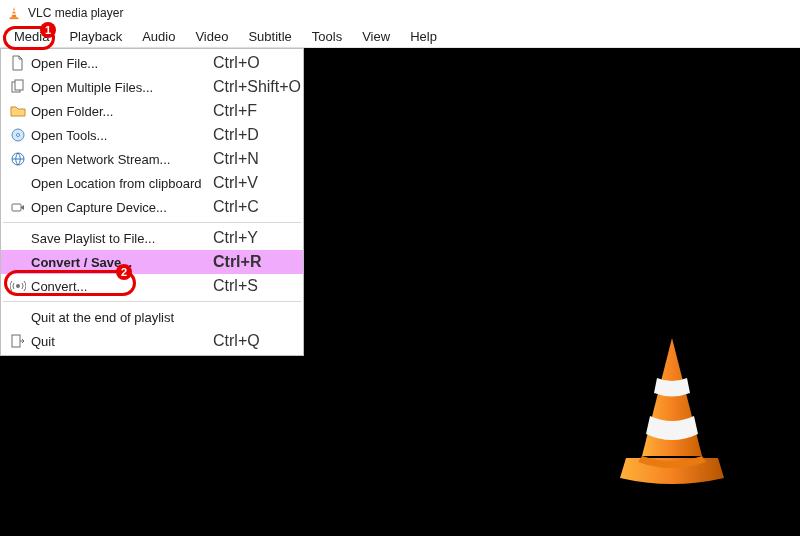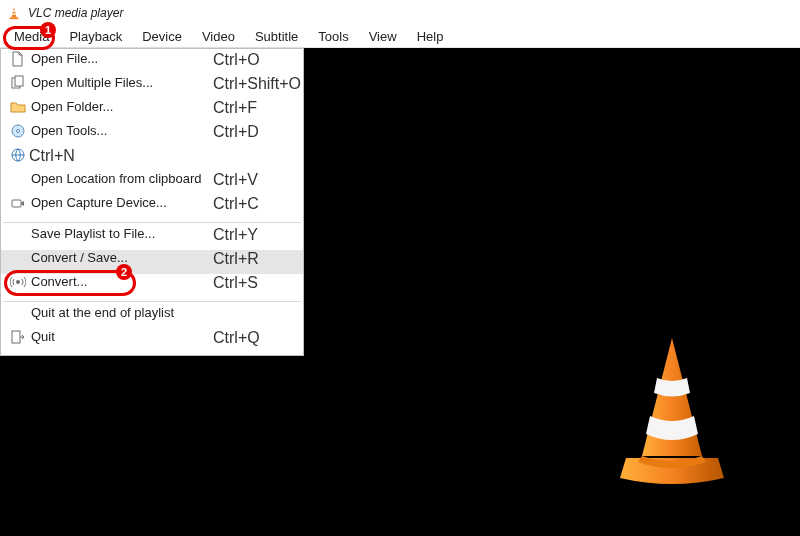--- a/index.html
+++ b/index.html
@@ -1,43 +1,43 @@
 <!DOCTYPE html>
 <html><head>
 <meta charset="utf-8">
 <style>
   * { box-sizing: border-box; margin: 0; padding: 0; font-family: "Segoe UI", Tahoma, sans-serif; }
   html, body { width: 800px; height: 536px; overflow: hidden; background: #000; }
   .window { width: 800px; height: 536px; background: #000; position: relative; }
-  .titlebar { height: 26px; background: #fff; display: flex; align-items: center; padding: 0 6px; font-size: 12px; color: #222; font-style: italic; }
+  .titlebar { height: 26px; background: #fff; display: flex; align-items: center; padding: 0 6px; font-size: 12px; color: #222; }
   .titlebar .app-icon { width: 16px; height: 16px; margin-right: 6px; display:flex; align-items:center; justify-content:center; }
   .menubar { height: 22px; background: #fff; display: flex; align-items: center; padding: 0 4px; border-bottom: 1px solid #e5e5e5; }
   .menubar .menu-item { font-size: 13px; color: #222; padding: 2px 10px; cursor: default; position: relative; }
   .menubar .menu-item.open { background: #fff; }
   .content { position: absolute; top: 48px; left: 0; right: 0; bottom: 0; background: #000; }
   .dropdown {
     position: absolute;
     top: 48px; left: 0;
     width: 304px;
     background: #fff;
     border: 1px solid #bfbfbf;
     box-shadow: 2px 2px 4px rgba(0,0,0,0.25);
     padding: 2px 0;
     z-index: 20;
   }
   .dropdown .row {
-    display: flex; align-items: flex-start;
+    display: flex; align-items: center;
     height: 24px;
     font-size: 13px;
     color: #222;
     padding: 0 8px 0 6px;
     cursor: default;
     position: relative;
   }
-  .dropdown .row.highlight { background: #e5e5e5; }
+  .dropdown .row.highlight { background: #f0abfc; font-weight: bold; }
   .dropdown .row .icon-slot { width: 22px; display:flex; align-items:center; justify-content:center; }
   .dropdown .row .label { flex: 1; padding-left: 2px; white-space: nowrap; }
   .dropdown .row .shortcut { width: 82px; text-align: left; color: #333; font-size: 16px; }
   .dropdown .row .submenu-arrow { position:absolute; right:8px; font-size:10px; color:#222; }
   .dropdown .sep { height: 1px; background: #d8d8d8; margin: 3px 2px; }
   .cone-big { position: absolute; right: 68px; bottom: 44px; }
   
   .annot-circle {
     position: absolute;
     border: 3px solid #e60000;
@@ -71,21 +71,21 @@
         <rect x="11" y="17" width="10" height="3" fill="#fff"></rect>
         <rect x="6" y="26" width="20" height="4" fill="#f58220"></rect>
       </svg>
     </span>
     <span>VLC media player</span>
   </div>
 
   <div class="menubar">
     <div class="menu-item open"><span>Media</span></div>
     <div class="menu-item"><span>Playback</span></div>
-    <div class="menu-item"><span>Device</span></div>
+    <div class="menu-item"><span>Audio</span></div>
     <div class="menu-item"><span>Video</span></div>
     <div class="menu-item"><span>Subtitle</span></div>
     <div class="menu-item"><span>Tools</span></div>
     <div class="menu-item"><span>View</span></div>
     <div class="menu-item"><span>Help</span></div>
   </div>
 
   <div class="content">
     <span class="cone-big">
       <svg width="120" height="150" viewBox="0 0 120 150">
@@ -151,20 +151,21 @@
         <span class="label">Open Tools...</span>
         <span class="shortcut">Ctrl+D</span>
       </div>
       <div class="row">
         <span class="icon-slot">
           <svg width="16" height="16" viewBox="0 0 16 16">
             <circle cx="8" cy="8" r="6" fill="none" stroke="#3a7abd"></circle>
             <path d="M2 8h12M8 2c3 3 3 9 0 12M8 2c-3 3-3 9 0 12" fill="none" stroke="#3a7abd"></path>
           </svg>
         </span>
+        <span class="label">Open Network Stream...</span>
         <span class="shortcut">Ctrl+N</span>
       </div>
       <div class="row">
         <span class="icon-slot"></span>
         <span class="label">Open Location from clipboard</span>
         <span class="shortcut">Ctrl+V</span>
       </div>
       <div class="row">
         <span class="icon-slot">
           <svg width="16" height="16" viewBox="0 0 16 16">

